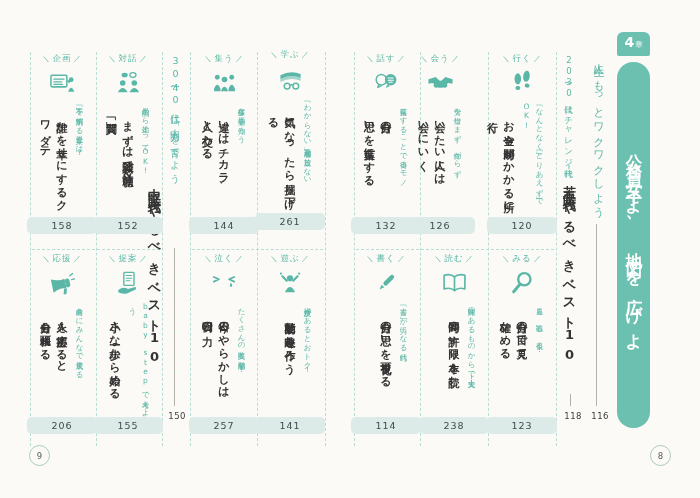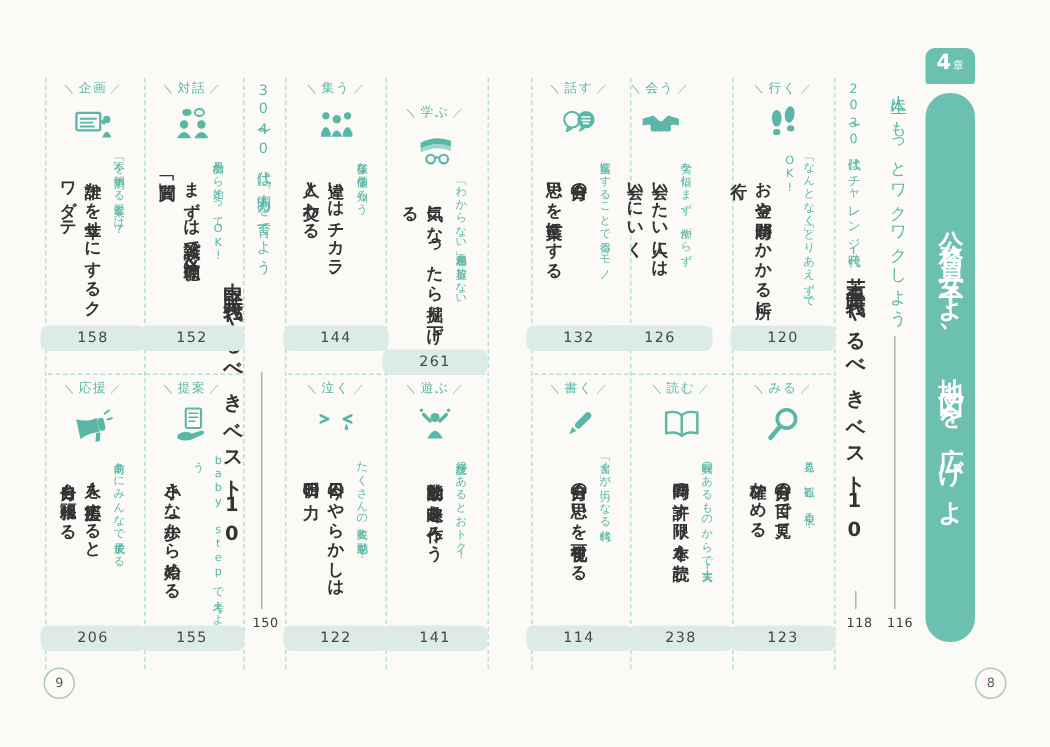--- a/index.html
+++ b/index.html
@@ -207,21 +207,21 @@
       <span class="main">自分の思いを可視化する</span>
     </div>
     <div class="pill">114</div>
   </section>
 
   <div class="vhead lead-sm" style="left:168px;top:55px;font-size:9.5px;letter-spacing:1.5px">30〜40代は「人間力」を育てよう</div>
   <div class="vhead head-title" style="left:145px;top:178px">中堅時代やるべきベスト10</div>
   <div class="leader" style="left:174px;top:248px;height:158px"></div>
   <div class="hnum" style="left:162px;top:411px">150</div>
 
-  <section class="cell" style="left:259px;top:68px">
+  <section class="cell" style="left:259px;top:48px">
     <div class="tag">
         <span>学ぶ</span>
       </div>
     <div class="cicon">
       <svg viewBox="0 0 28 28" width="27" height="27">
         <g fill="currentColor">
           <path d="M3.5 9.5 Q14 4 24.5 8.2 L24.5 12.2 Q14 8 3.5 13.5 Z"></path>
           <path d="M3.5 13.5 Q14 8 24.5 12.2 L24.5 15.2 Q14 11 3.5 16.5 Z" opacity=".55"></path>
         </g>
         <g fill="none" stroke="currentColor" stroke-width="1.5">
@@ -350,21 +350,21 @@
             <path d="M25 7.5 L19.5 10 L25 12.5"></path>
         </g>
         <path d="M21.5 13.5 C23.2 16.2 23 18.2 21.5 18.2 C20 18.2 19.8 16.2 21.5 13.5 Z" fill="currentColor"></path>
       </svg>
     </div>
     <div class="vtext">
       <span class="sub">たくさんの失敗と感動を!</span>
       <span class="main">今日のやらかしは
 明日の力</span>
     </div>
-    <div class="pill">122</div>
+    <div class="pill">257</div>
   </section>
 
   <section class="cell" style="left:97px;top:252px">
     <div class="tag">
         <span>提案</span>
       </div>
     <div class="cicon">
       <svg viewBox="0 0 28 28" width="26" height="26">
         <rect x="9.5" y="2.5" width="11" height="14" rx="1" fill="none" stroke="currentColor" stroke-width="1.5"></rect>
         <g stroke="currentColor" stroke-width="1.1" stroke-linecap="round">

